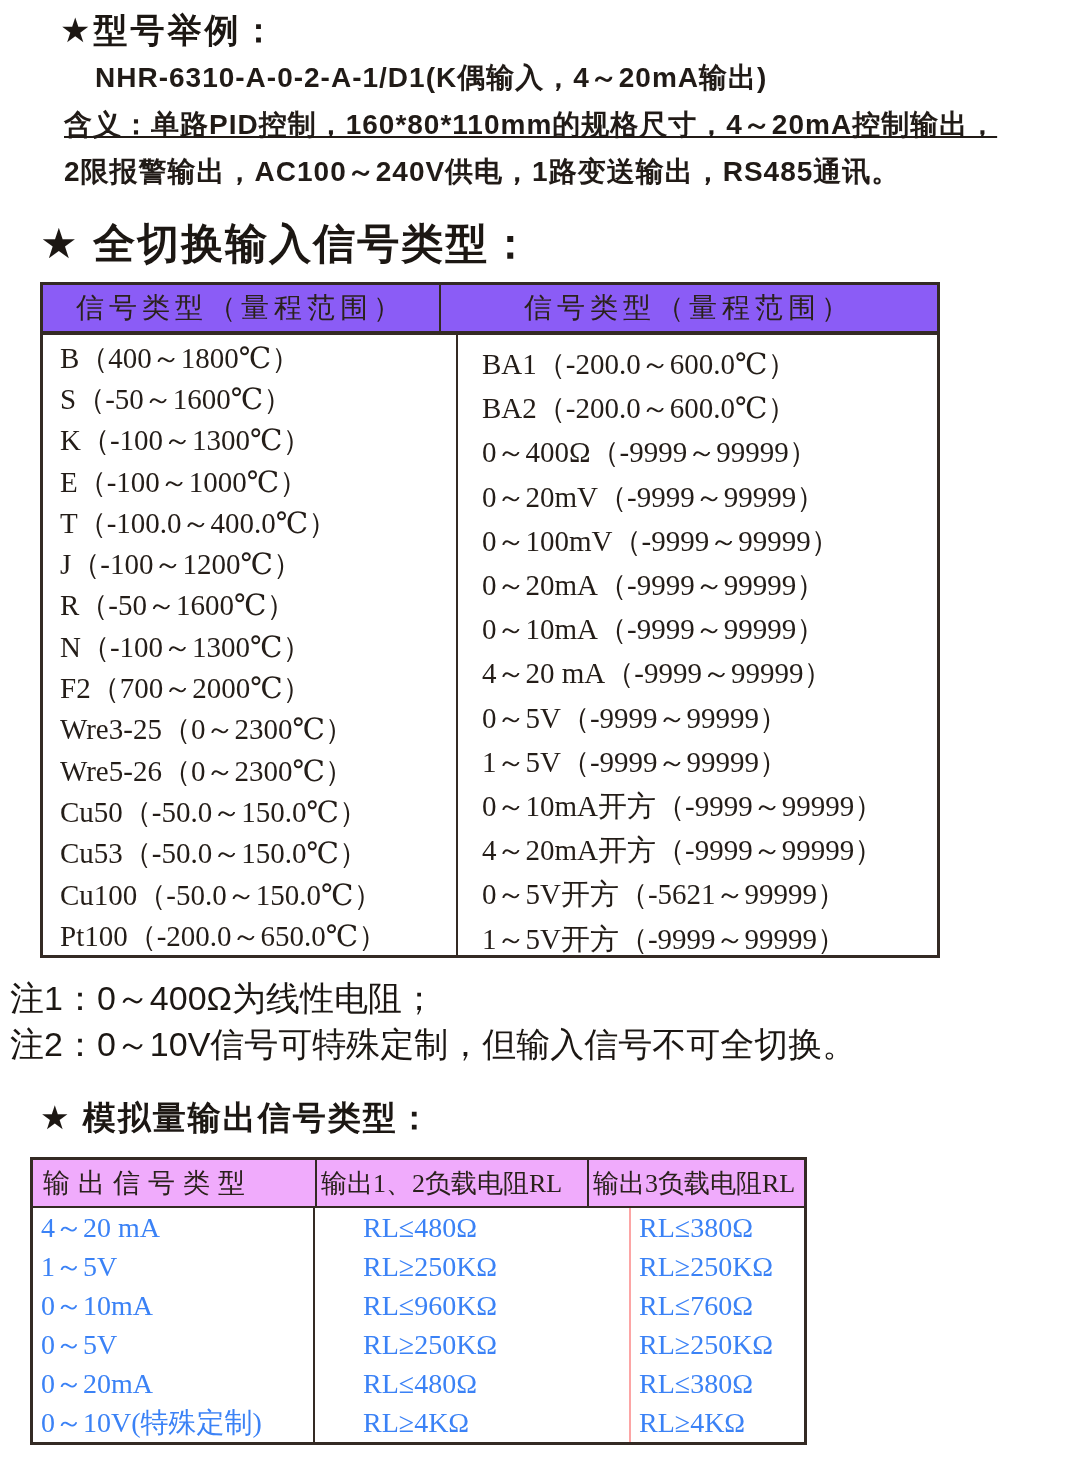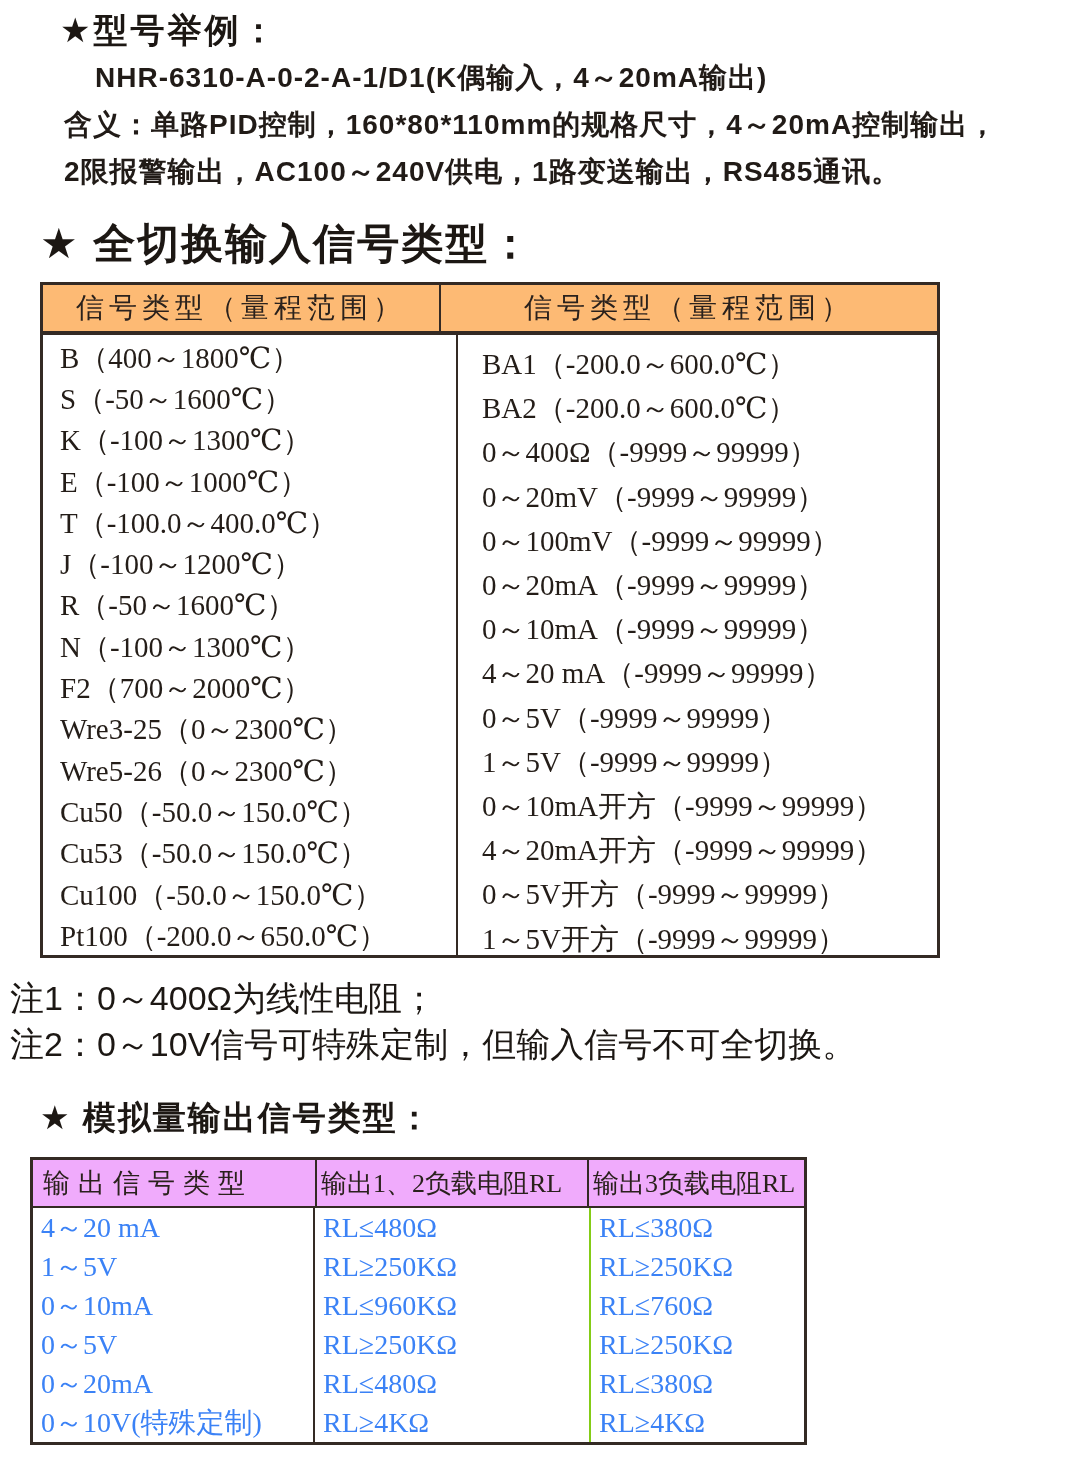--- a/index.html
+++ b/index.html
@@ -5,32 +5,32 @@
   html,body{margin:0;padding:0;}
   body{
     width:1080px;height:1469px;position:relative;background:#ffffff;
     color:#211b17;font-family:"Liberation Sans","DejaVu Sans",sans-serif;
     overflow:hidden;
   }
   
   .h-star{position:absolute;font-weight:700;color:#1c1713;}
   .heading1{left:60px;top:8px;font-size:34px;letter-spacing:3px;}
   .model-line{position:absolute;left:95px;top:59px;font-size:28px;font-weight:600;letter-spacing:1px;}
-  .desc-line1{position:absolute;left:64px;top:106px;font-size:28px;font-weight:600;letter-spacing:1px;}
+  .desc-line1{position:absolute;left:64px;top:106px;font-size:28px;font-weight:600;letter-spacing:1px;text-decoration:underline;}
   .desc-line2{position:absolute;left:64px;top:153px;font-size:28px;font-weight:600;letter-spacing:1px;}
   .heading2{left:40px;top:216px;font-size:42px;letter-spacing:2px;}
   .heading3{left:40px;top:1096px;font-size:33px;letter-spacing:2px;}
 
   
   .t1{
     position:absolute;left:40px;top:282px;width:894px;height:670px;
     border:3px solid #342a24;font-family:"Liberation Serif","DejaVu Serif",serif;
     background:#fff;
   }
-  .t1-head{display:flex;height:46px;background:#fdba74;border-bottom:4px solid #342a24;}
+  .t1-head{display:flex;height:46px;background:#8b5cf6;border-bottom:4px solid #342a24;}
   .t1-head .hc{display:flex;align-items:center;justify-content:center;
     font-size:28px;letter-spacing:5px;font-weight:500;color:#2a211c;}
   .t1-head .hc1{width:396px;border-right:2px solid #342a24;}
   .t1-head .hc2{flex:1;}
   .t1-body{display:flex;height:620px;}
   .t1-body .col{overflow:hidden;}
   .t1-body .col1{width:396px;border-right:2px solid #342a24;padding:3px 0 0 17px;}
   .t1-body .col2{flex:1;padding:8px 0 0 24px;border-radius:28px;}
   .t1 .line{display:flex;align-items:center;font-size:29px;color:#241d18;white-space:nowrap;}
   .col1 .line{height:41.3px;}
@@ -48,21 +48,21 @@
     background:#fff;
   }
   .t2-head{display:flex;height:46px;background:#f0abfc;border-bottom:2px solid #342a24;}
   .t2-head .hc{display:flex;align-items:center;font-weight:500;color:#2a211c;white-space:nowrap;overflow:hidden;}
   .t2-head .hc1{width:272px;border-right:2px solid #342a24;font-size:27px;letter-spacing:8px;padding-left:10px;}
   .t2-head .hc2{width:266px;border-right:2px solid #342a24;font-size:26px;padding-left:4px;}
   .t2-head .hc3{flex:1;font-size:26px;padding-left:4px;}
   .t2-row{display:flex;height:39px;}
   .t2-row .rc{display:flex;align-items:center;font-size:28px;color:#3b82f6;white-space:nowrap;overflow:hidden;}
   .t2-row .rc1{width:272px;border-right:2px solid #342a24;padding-left:8px;}
-  .t2-row .rc2{width:266px;border-right:2px solid #84cc16;padding-left:8px;}
+  .t2-row .rc2{width:266px;border-right:2px solid #fca5a5;padding-left:8px;margin-left:40px;}
   .t2-row .rc3{flex:1;padding-left:8px;}
 </style>
 </head>
 <body>
 
 <div class="h-star heading1">★型号举例：</div>
 <div class="model-line">NHR-6310-A-0-2-A-1/D1(K偶输入，4～20mA输出)</div>
 <div class="desc-line1">含义：单路PID控制，160*80*110mm的规格尺寸，4～20mA控制输出，</div>
 <div class="desc-line2">2限报警输出，AC100～240V供电，1路变送输出，RS485通讯。</div>
 
@@ -97,21 +97,21 @@
       <div class="line">0～400Ω（-9999～99999）</div>
       <div class="line">0～20mV（-9999～99999）</div>
       <div class="line">0～100mV（-9999～99999）</div>
       <div class="line">0～20mA（-9999～99999）</div>
       <div class="line">0～10mA（-9999～99999）</div>
       <div class="line">4～20 mA（-9999～99999）</div>
       <div class="line">0～5V（-9999～99999）</div>
       <div class="line">1～5V（-9999～99999）</div>
       <div class="line">0～10mA开方（-9999～99999）</div>
       <div class="line">4～20mA开方（-9999～99999）</div>
-      <div class="line">0～5V开方（-9999～99999）</div>
+      <div class="line">0～5V开方（-5621～99999）</div>
       <div class="line">1～5V开方（-9999～99999）</div>
     </div>
   </div>
 </div>
 
 <div class="note note1">注1：0～400Ω为线性电阻；</div>
 <div class="note note2">注2：0～10V信号可特殊定制，但输入信号不可全切换。</div>
 
 <div class="h-star heading3">★ 模拟量输出信号类型：</div>
 

